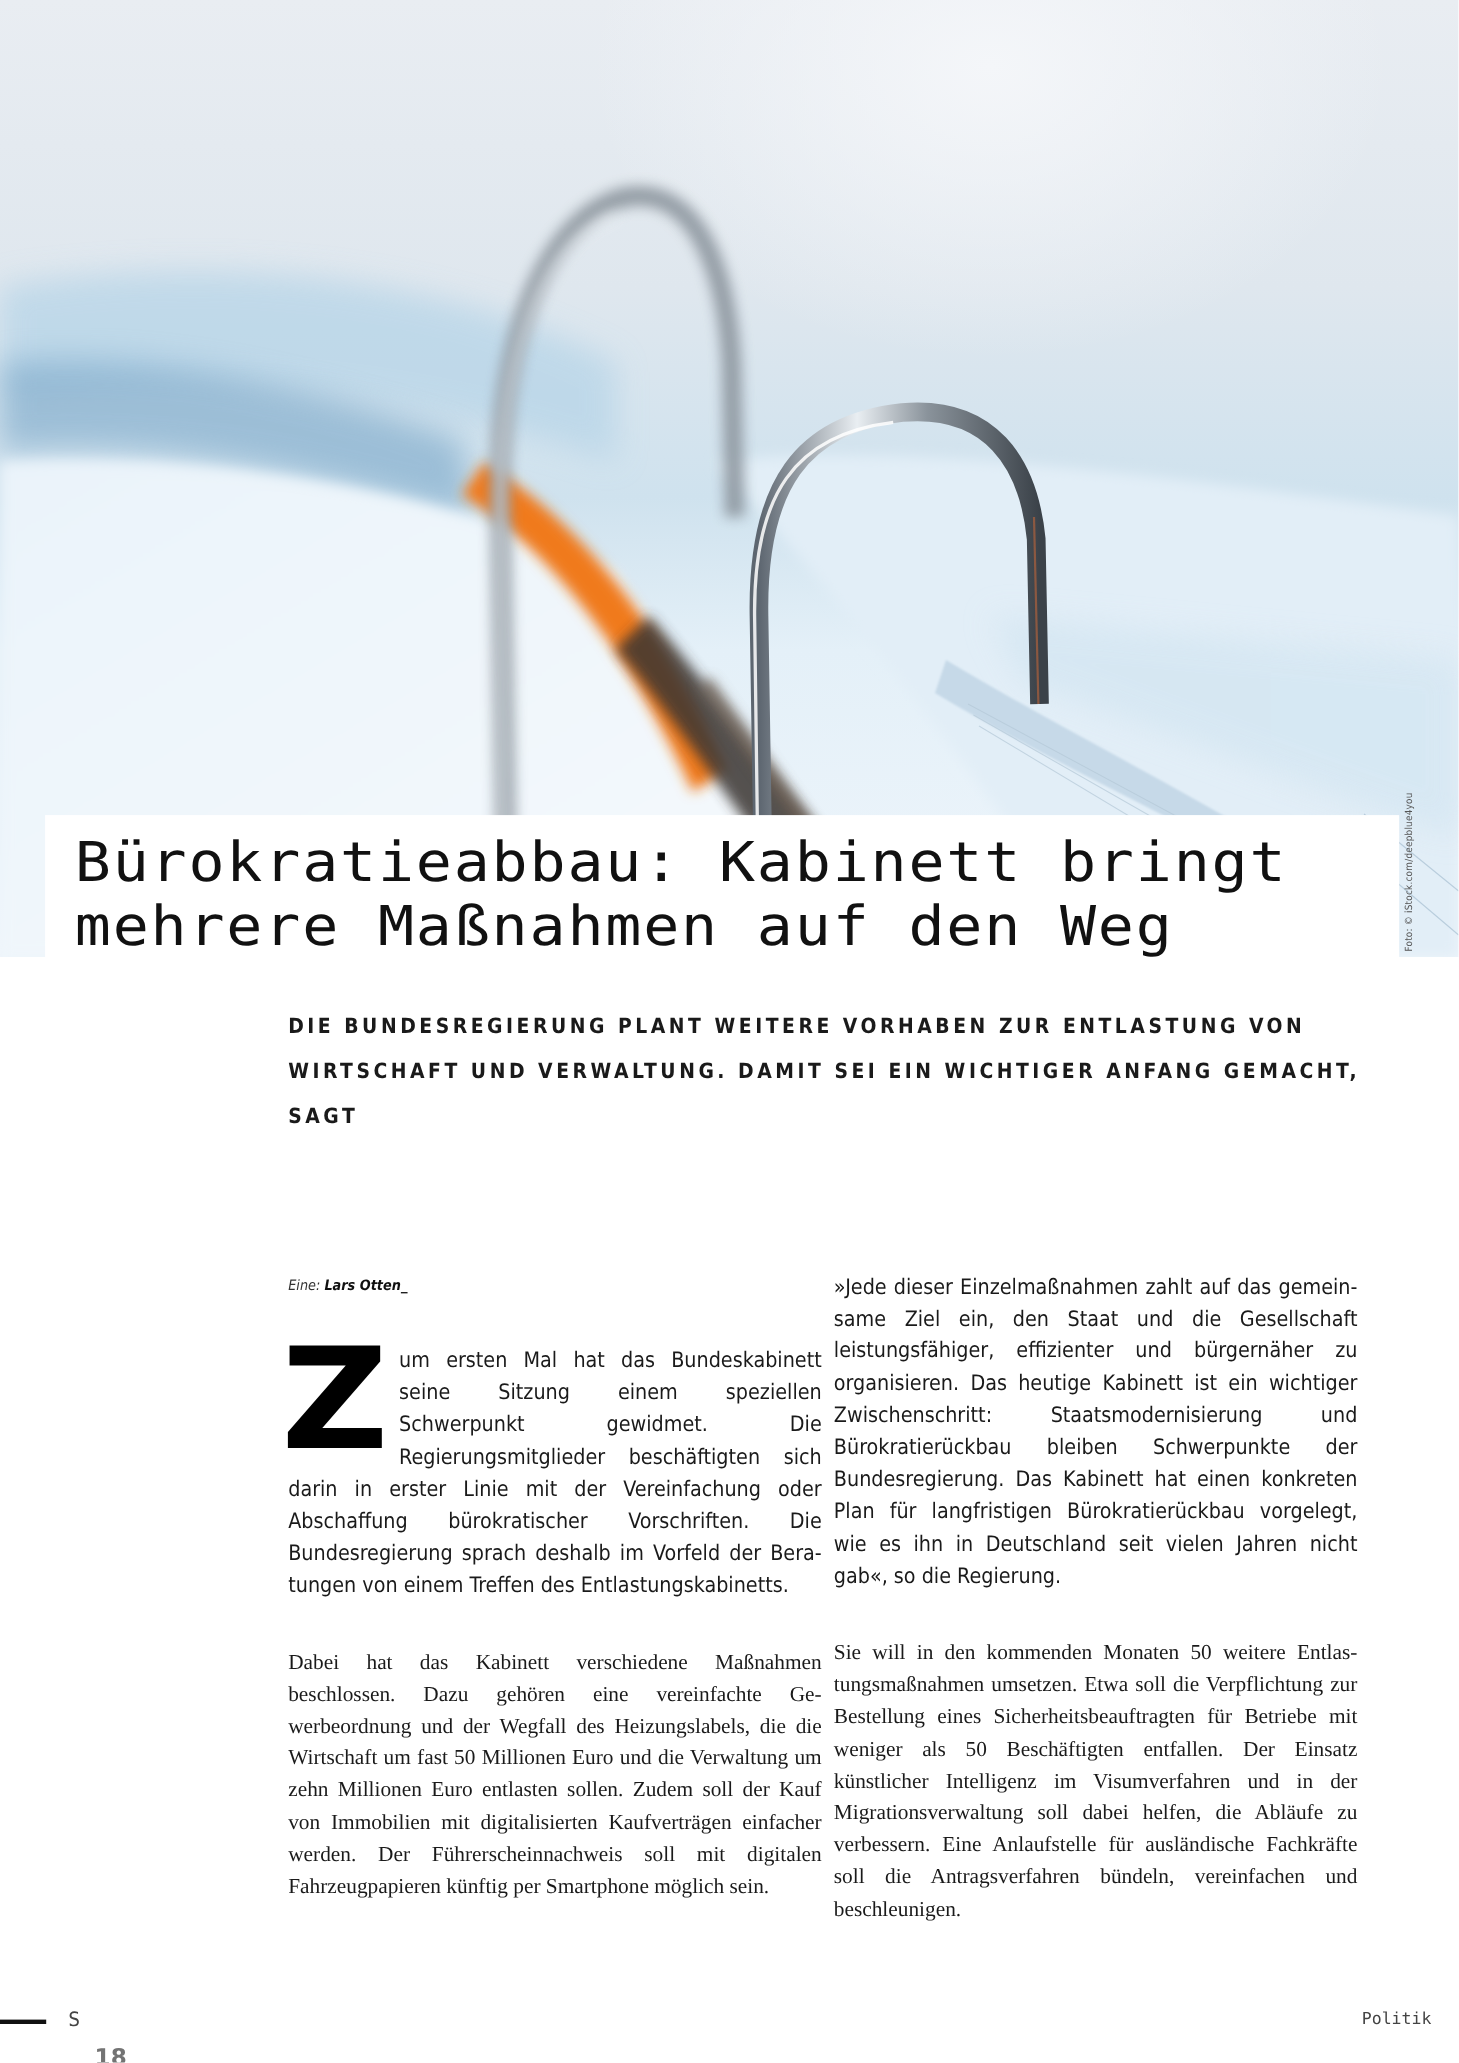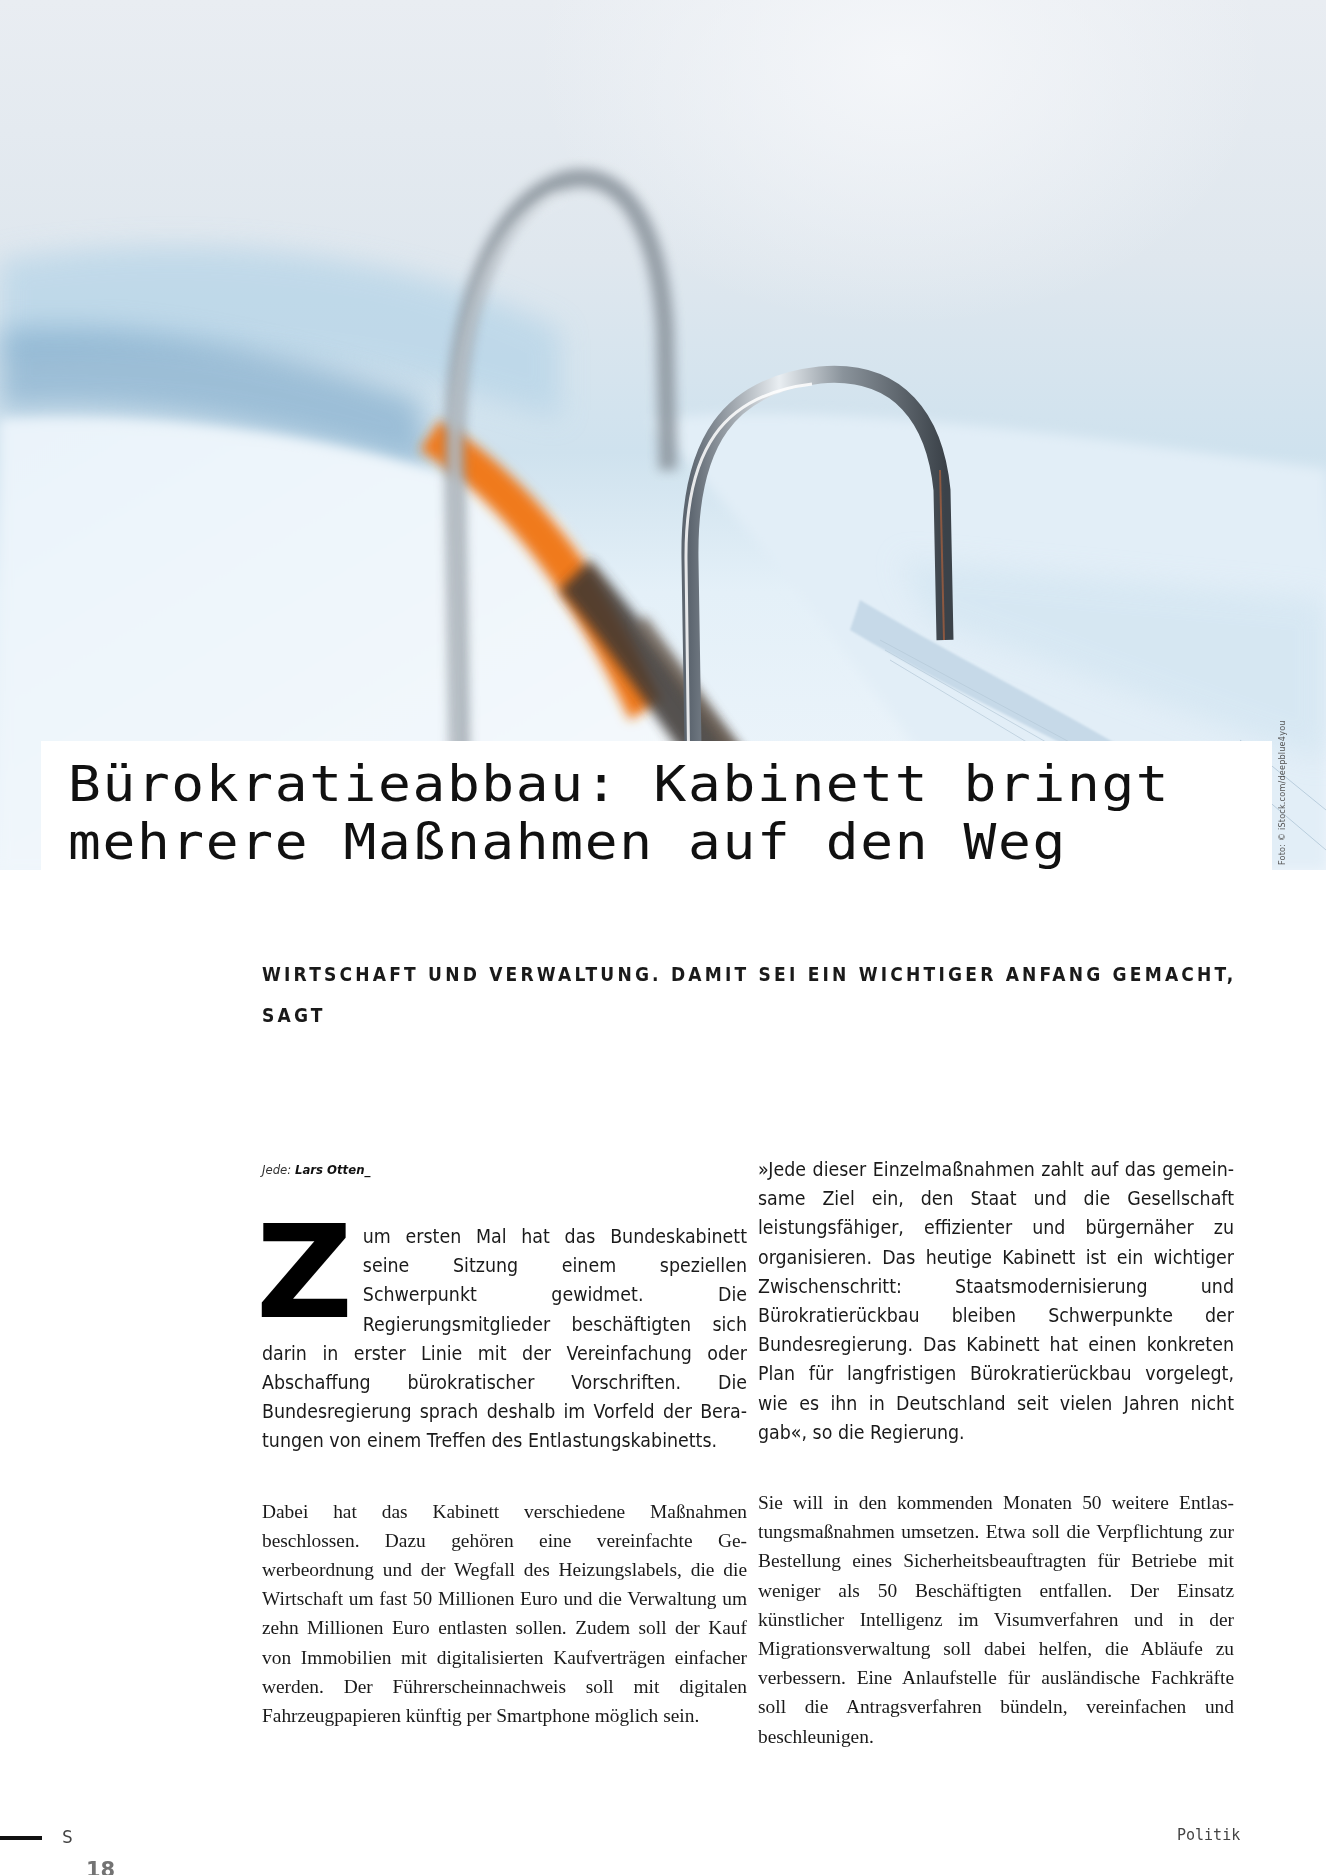--- a/index.html
+++ b/index.html
@@ -86,21 +86,21 @@
   .page-num {
     position: absolute; left: 86px; top: 1858px;
     font-family: "DejaVu Sans", sans-serif; font-weight: bold; font-size: 21px; color: #737373;
   }
   .mag {
     position: absolute; left: 1060px; top: 1875px;
     font-family: "DejaVu Sans", sans-serif; font-weight: bold; font-size: 14px;
     letter-spacing: 0.6px; color: #111;
   }
   .section {
-    position: absolute; left: 1177px; top: 1826px;
+    position: absolute; left: 1238px; top: 1826px;
     font-family: "DejaVu Sans Mono", monospace; font-size: 15px; color: #444; text-align: center;
   }
 </style>
 </head>
 <body>
 
 <div class="hero">
   <svg width="1326" height="870" viewBox="0 0 1326 870">
     <defs>
       <filter id="blurBig" x="-20%" y="-20%" width="140%" height="140%">
@@ -160,26 +160,26 @@
 
 <div class="title-box">
   <h1 class="title">
     <span>Bürokratieabbau: Kabinett bringt</span><br>
     <span>mehrere Maßnahmen auf den Weg</span>
   </h1>
 </div>
 <div class="credit">Foto: © iStock.com/deepblue4you</div>
 
 <div class="lead">
-  <br>
+  <span>Die Bundesregierung plant weitere Vorhaben zur Entlastung von</span><br>
   <span>Wirtschaft und Verwaltung. Damit sei ein wichtiger Anfang gemacht, sagt</span><br>
 </div>
 
 <div class="byline">
-  <span>Jede: </span><b>Lars Otten_</b>
+  <span>Eine: </span><b>Lars Otten_</b>
 </div>
 
 <div class="col col-left">
   <p class="first-para">
     <span class="dropcap">Z</span><span>um ersten Mal hat das Bundeskabinett seine Sitzung einem speziellen Schwerpunkt ge­widmet. Die Regierungsmitglieder beschäf­tigten sich darin in erster Linie mit der Vereinfachung oder Abschaffung bürokratischer Vorschriften. Die Bundesregierung sprach deshalb im Vorfeld der Bera­tungen von einem Treffen des Entlastungskabinetts.</span>
   </p>
   <p>Dabei hat das Kabinett verschiedene Maßnahmen beschlossen. Dazu gehören eine vereinfachte Ge­werbeordnung und der Wegfall des Heizungslabels, die die Wirtschaft um fast 50 Millionen Euro und die Verwaltung um zehn Millionen Euro entlasten sollen. Zudem soll der Kauf von Immobilien mit digitalisierten Kaufverträgen einfacher werden. Der Führerschein­nachweis soll mit digitalen Fahrzeugpapieren künftig per Smartphone möglich sein.</p>
 </div>
 
 <div class="col col-right">

